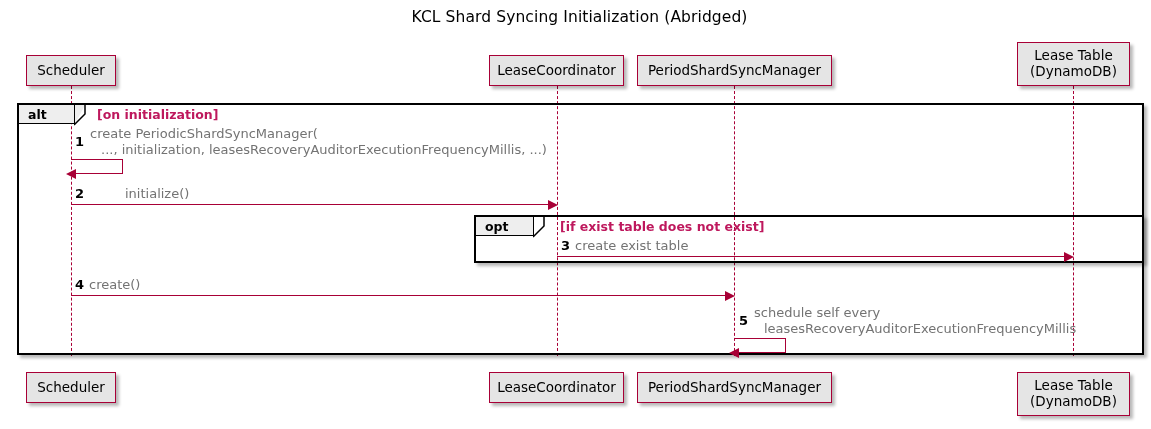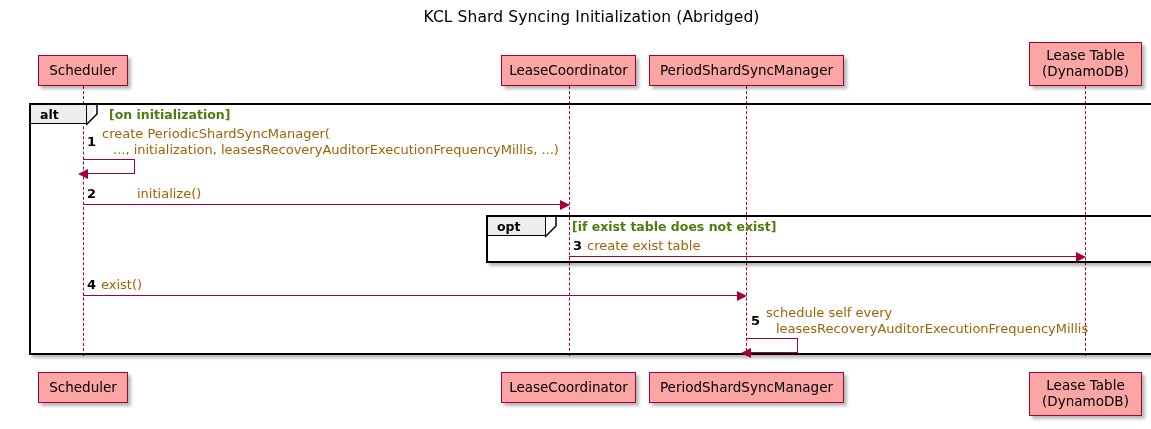--- a/index.html
+++ b/index.html
@@ -9,42 +9,42 @@
   }
   body {
     width: 1151px;
     height: 429px;
     position: relative;
     font-family: "DejaVu Sans", sans-serif;
     overflow: hidden;
   }
   #canvas {
     position: absolute;
-    left: 16px; top: 0;
+    left: 4px; top: 0;
     width: 1024px;
     height: 429px;
   }
   .abs { position: absolute; }
 
   
   .diagram-title {
     left: 0;
     top: 8px;
     width: 1151px;
     text-align: center;
     font-size: 15.5px;
     color: #000000;
     letter-spacing: 0.1px;
     white-space: nowrap;
   }
 
   
   .participant {
     box-sizing: border-box;
-    background: #fca5a5;
+    background: #e5e5e5;
     border: 1.5px solid #A80036;
     box-shadow: 3px 3px 3px rgba(0,0,0,0.28);
     display: flex;
     align-items: center;
     justify-content: center;
     flex-direction: column;
     font-size: 13.5px;
     color: #000000;
     line-height: 1.18;
     text-align: center;
@@ -74,21 +74,21 @@
     display: flex;
     align-items: center;
     padding-left: 9px;
     font-size: 12.5px;
     font-weight: bold;
     color: #000000;
   }
   .frame-guard {
     font-size: 12.5px;
     font-weight: bold;
-    color: #4d7c0f;
+    color: #be185d;
     white-space: nowrap;
   }
 
   
   .msg-line {
     height: 0;
     border-top: 1.5px solid #A80036;
   }
   .arrow-r {
     width: 0; height: 0;
@@ -97,21 +97,21 @@
     border-left: 10px solid #A80036;
   }
   .arrow-l {
     width: 0; height: 0;
     border-top: 5px solid transparent;
     border-bottom: 5px solid transparent;
     border-right: 10px solid #A80036;
   }
   .msg-label {
     font-size: 13px;
-    color: #a16207;
+    color: #737373;
     white-space: nowrap;
     line-height: 1.22;
   }
   .msg-num {
     font-size: 13px;
     font-weight: bold;
     color: #000000;
     white-space: nowrap;
   }
   .self-loop {
@@ -168,21 +168,21 @@
     <path d="M0,21 L11,10 L11,0" fill="none" stroke="#000000" stroke-width="1.5"></path>
   </svg>
   <div class="abs frame-guard" style="left:556px; top:219px;">[if exist table does not exist]</div>
 
   <div class="abs msg-num" style="left:557px; top:238px;">3</div>
   <div class="abs msg-label" style="left:571px; top:238px;">create exist table</div>
   <div class="abs msg-line" style="left:553px; top:256px; width:508px;"></div>
   <div class="abs arrow-r" style="left:1060px; top:252px;"></div>
 
   <div class="abs msg-num" style="left:71px; top:277px;">4</div>
-  <div class="abs msg-label" style="left:85px; top:277px;">exist()</div>
+  <div class="abs msg-label" style="left:85px; top:277px;">create()</div>
   <div class="abs msg-line" style="left:67px; top:295px; width:655px;"></div>
   <div class="abs arrow-r" style="left:721px; top:291px;"></div>
 
   <div class="abs msg-num" style="left:735px; top:313px;">5</div>
   <div class="abs msg-label" style="left:750px; top:305px;text-align:center;">schedule self every</div>
   <div class="abs msg-label" style="left:760px; top:321px;">leasesRecoveryAuditorExecutionFrequencyMillis</div>
   <div class="abs self-loop" style="left:730px; top:338px; width:52px; height:15px;"></div>
   <div class="abs arrow-l" style="left:725px; top:348px;"></div>
 
   <div class="abs participant" style="left:22px; top:55px; width:90px; height:31px;">

